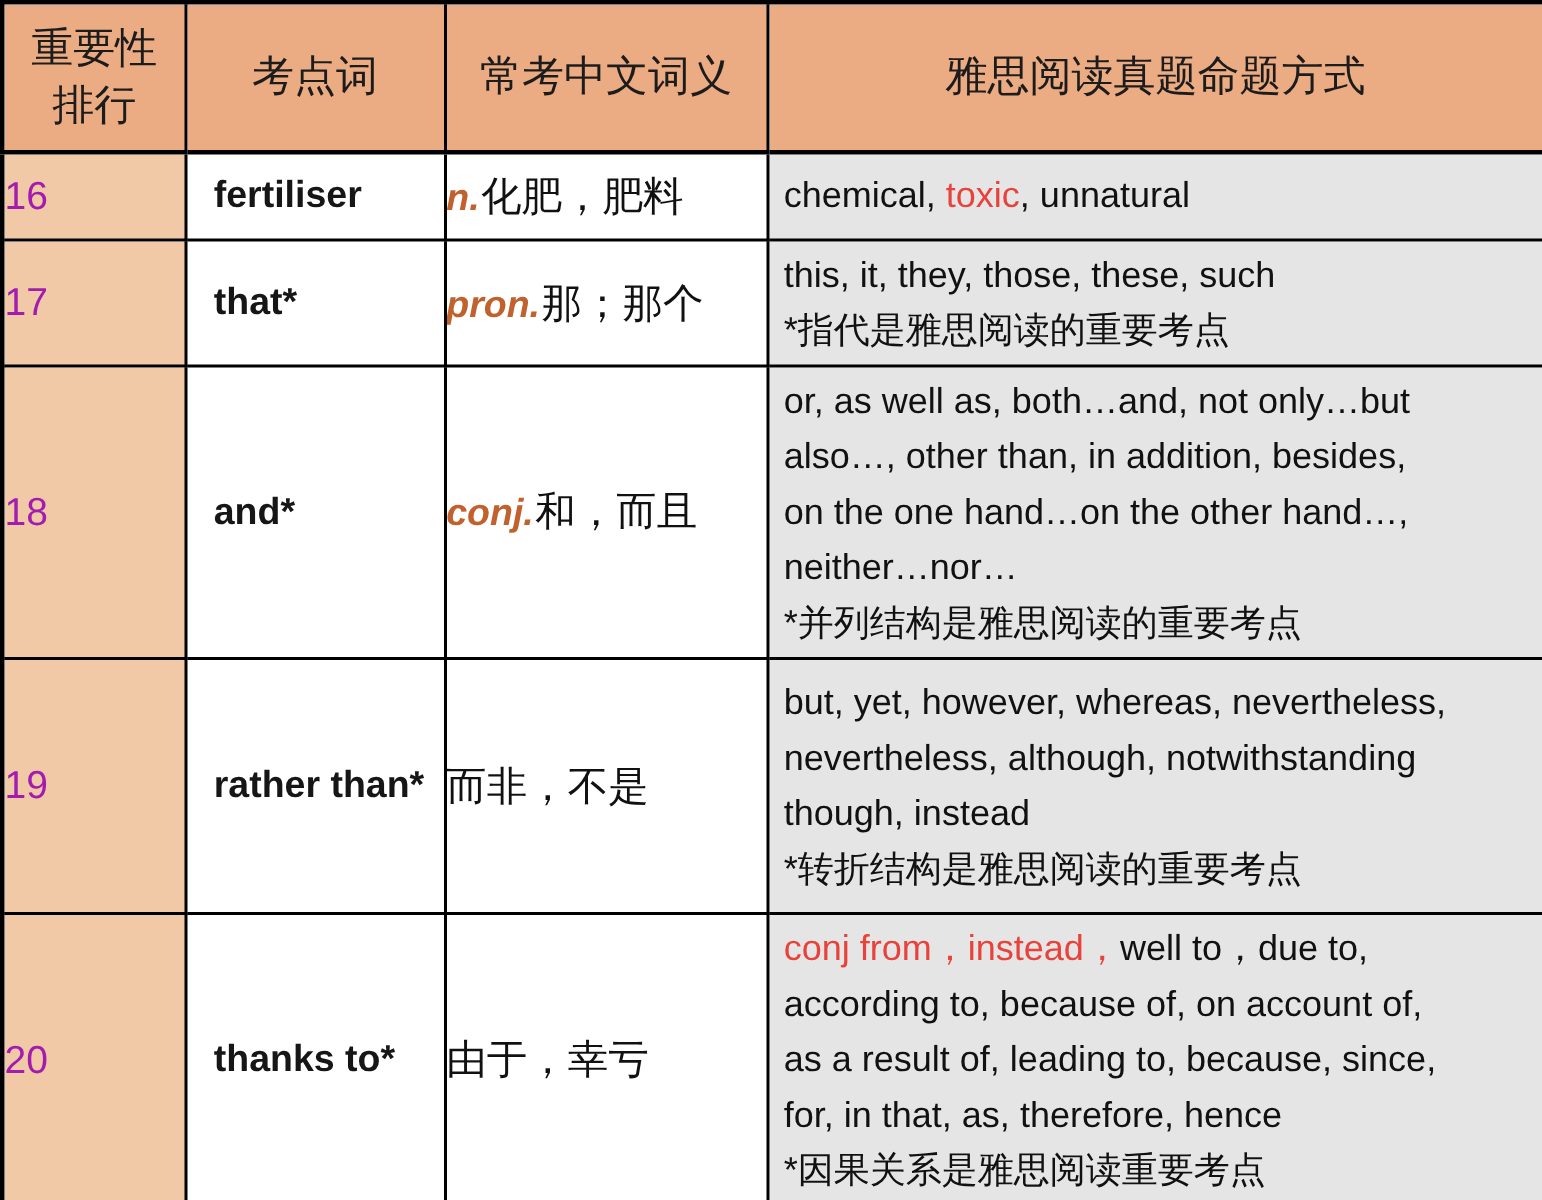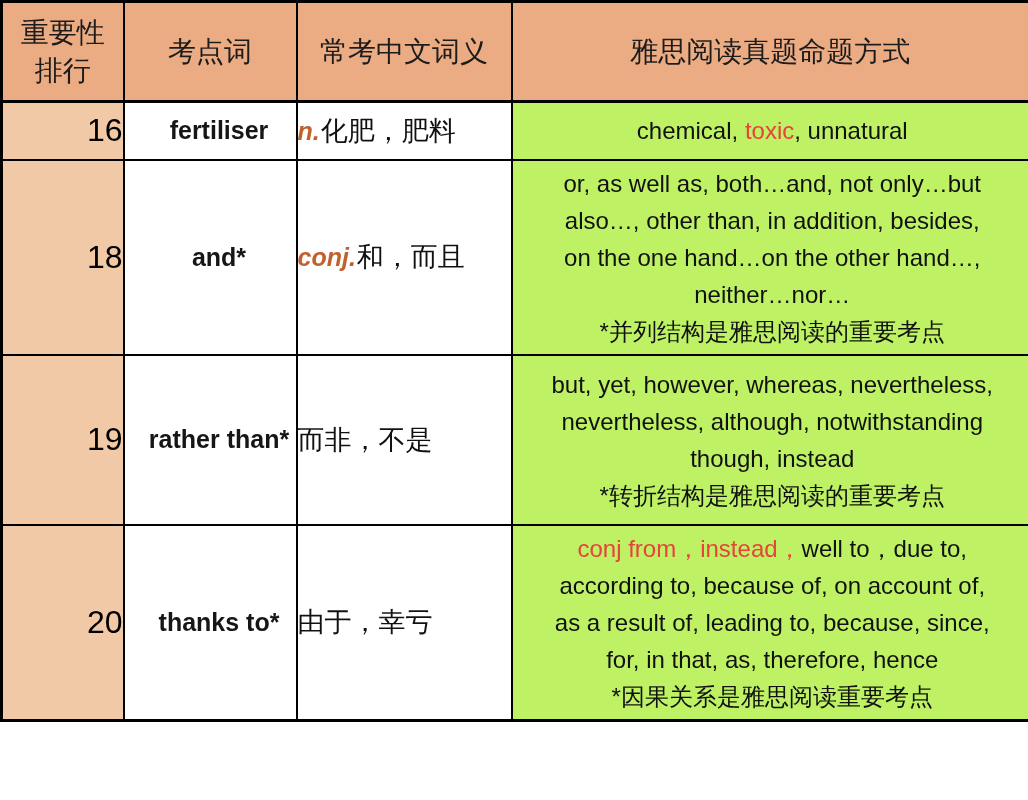--- a/index.html
+++ b/index.html
@@ -17,25 +17,25 @@
   th,td{border:2px solid var(--border);vertical-align:middle;padding:0;overflow:hidden;}
   thead th{
     background:var(--header-bg);
     font-family:"Liberation Serif","DejaVu Serif",serif;
     font-weight:400;font-size:28px;line-height:38px;
     text-align:center;color:#1c1c1c;
     border-bottom:3px solid var(--border);
     white-space:pre-line;
   }
   tr.hdr{height:100px;}
-  td.rank-cell{background:var(--rank-bg);text-align:right;font-size:32px;color:#000000;}
-  td.word-cell{background:#fff;text-align:center;padding-left:18px;font-weight:bold;font-size:25px;letter-spacing:0;}
+  td.rank-cell{background:var(--rank-bg);text-align:left;font-size:26px;color:#a21caf;}
+  td.word-cell{background:#fff;text-align:left;padding-left:18px;font-weight:bold;font-size:25px;letter-spacing:0;}
   td.meaning-cell{background:#fff;text-align:left;font-size:27px;color:#111;}
   td.meaning-cell .pos{font-weight:bold;font-style:italic;color:var(--pos-orange);font-size:25px;padding-right:1px;}
-  td.patterns-cell{background:#bef264;text-align:center;padding:4px 6px 4px 10px;font-size:24px;line-height:37px;color:#111;}
+  td.patterns-cell{background:#e5e5e5;text-align:left;padding:4px 6px 4px 10px;font-size:24px;line-height:37px;color:#111;}
   td.patterns-cell .ln{display:block;}
   td.patterns-cell .red{color:var(--red);}
 </style>
 </head>
 <body>
 
 <table class="vocab">
   <colgroup>
       <col class="c1">
       <col class="c2">
@@ -51,20 +51,29 @@
       <th>雅思阅读真题命题方式</th>
     </tr>
   </thead>
   <tbody>
       <tr style="height: 58px;">
         <td class="rank-cell">16</td>
         <td class="word-cell">fertiliser</td>
         <td class="meaning-cell"><span class="pos">n.</span>化肥，肥料</td>
         <td class="patterns-cell">
           <span class="ln"><span>chemical, </span><span class="red">toxic</span><span>, unnatural</span></span>
+        </td>
+      </tr>
+      <tr style="height: 74px;">
+        <td class="rank-cell">17</td>
+        <td class="word-cell">that*</td>
+        <td class="meaning-cell"><span class="pos">pron.</span>那；那个</td>
+        <td class="patterns-cell">
+          <span class="ln"><span>this, it, they, those, these, such</span></span>
+          <span class="ln"><span>*指代是雅思阅读的重要考点</span></span>
         </td>
       </tr>
       <tr style="height: 194px;">
         <td class="rank-cell">18</td>
         <td class="word-cell">and*</td>
         <td class="meaning-cell"><span class="pos">conj.</span>和，而且</td>
         <td class="patterns-cell">
           <span class="ln"><span>or, as well as, both…and, not only…but</span></span>
           <span class="ln"><span>also…, other than, in addition, besides,</span></span>
           <span class="ln"><span>on the one hand…on the other hand…,</span></span>

